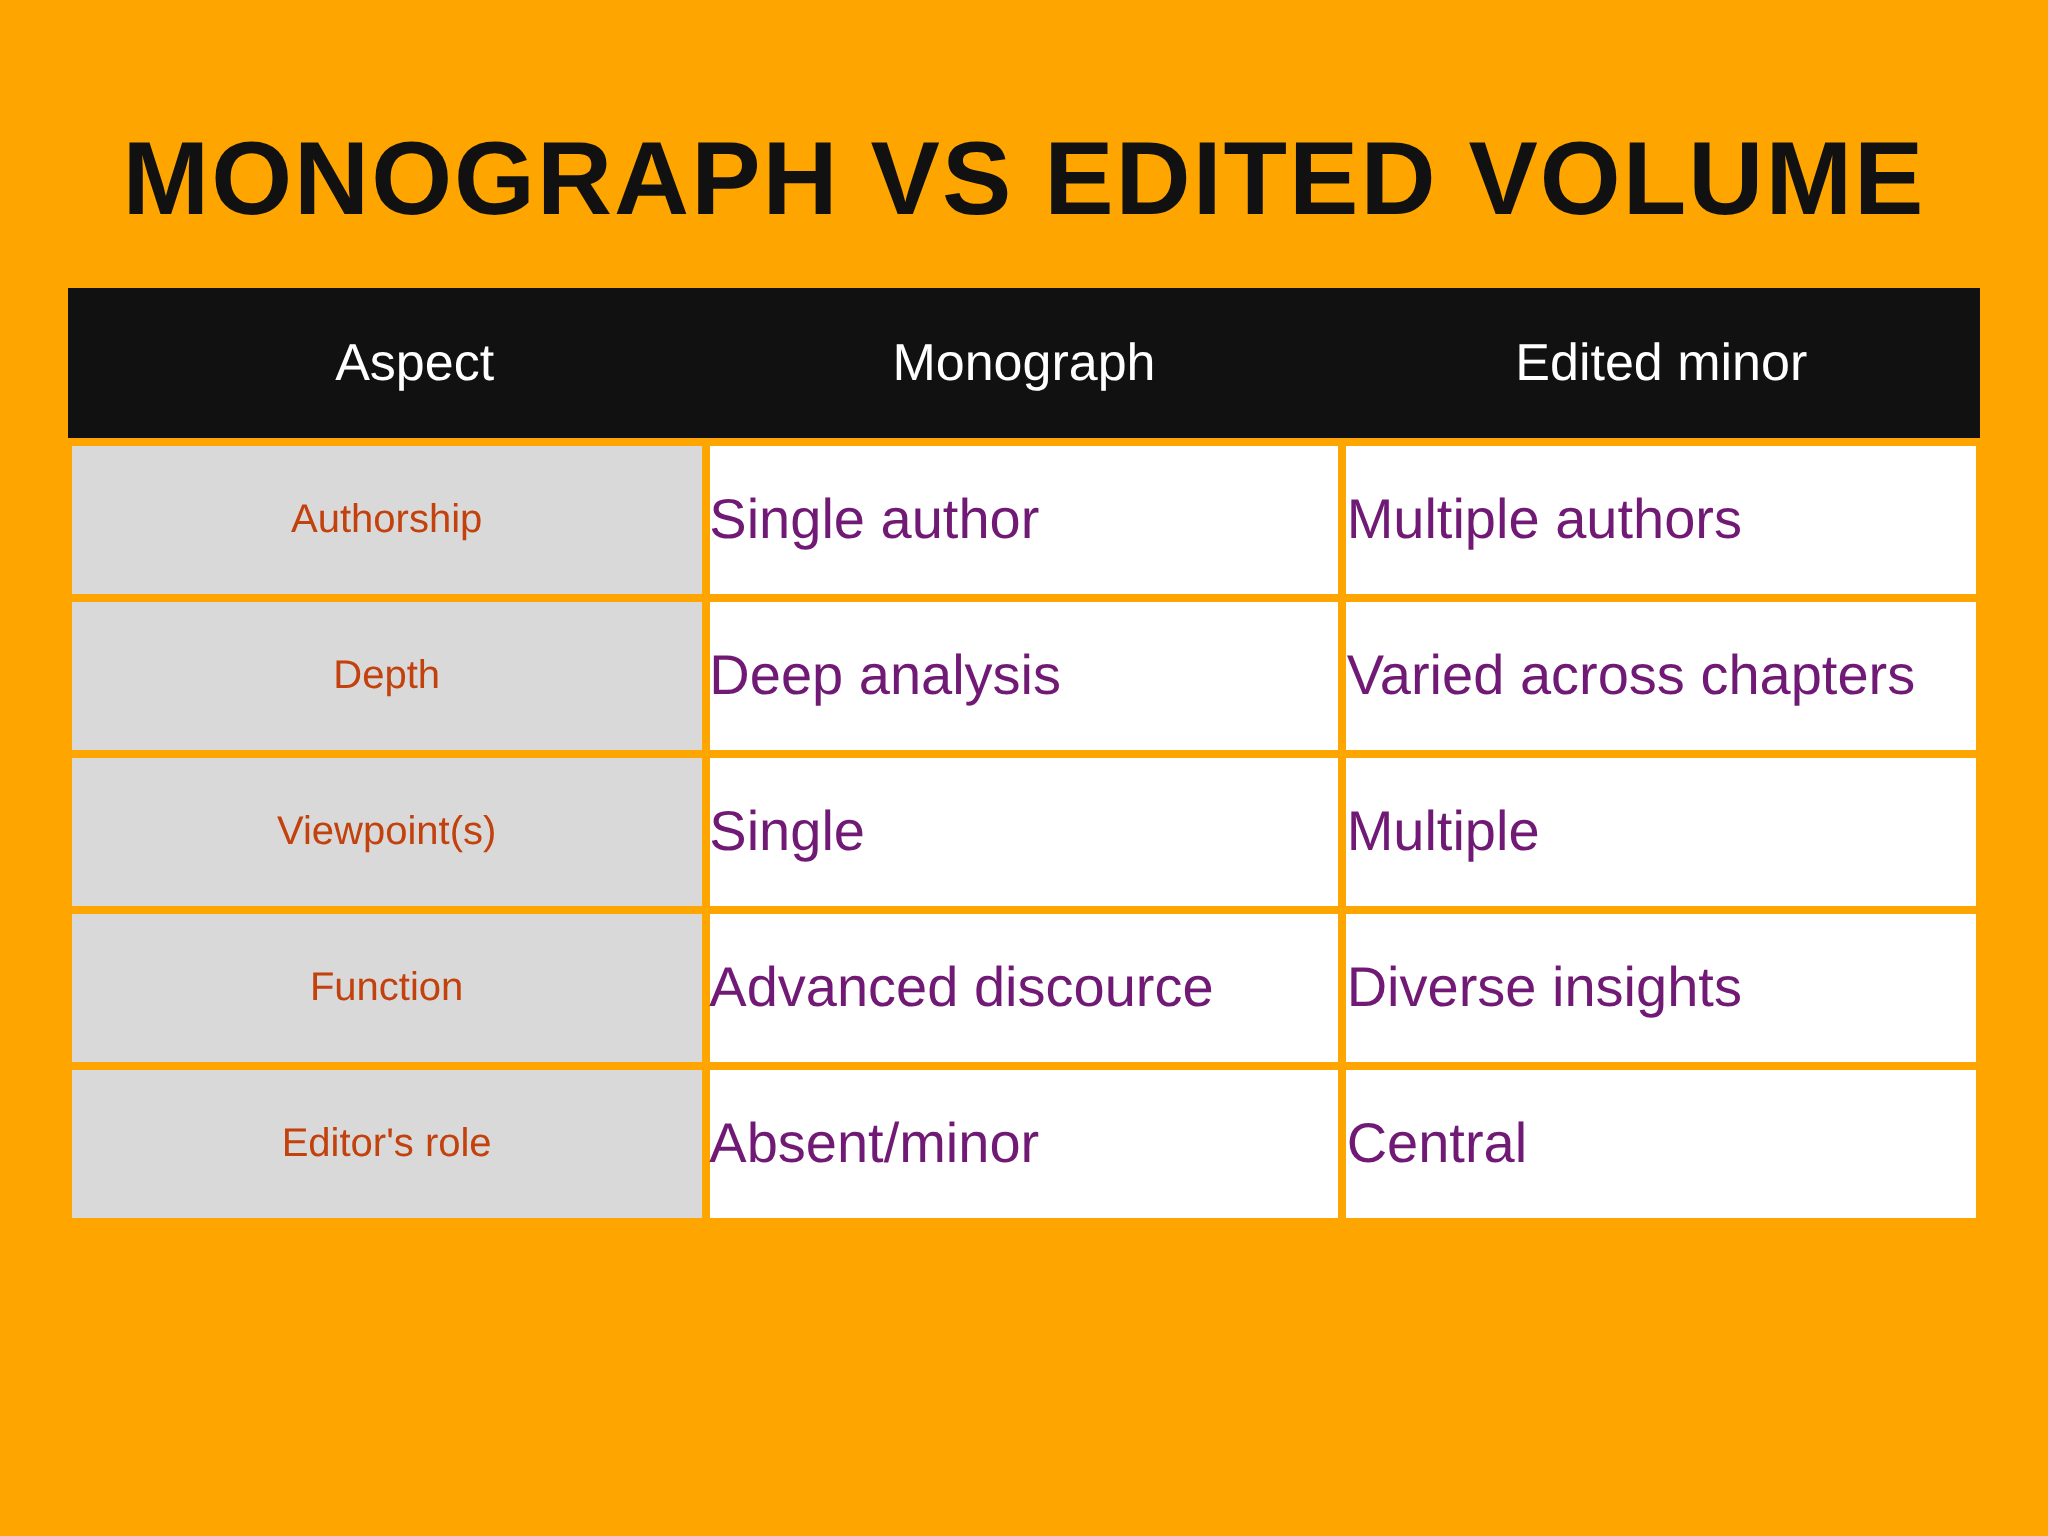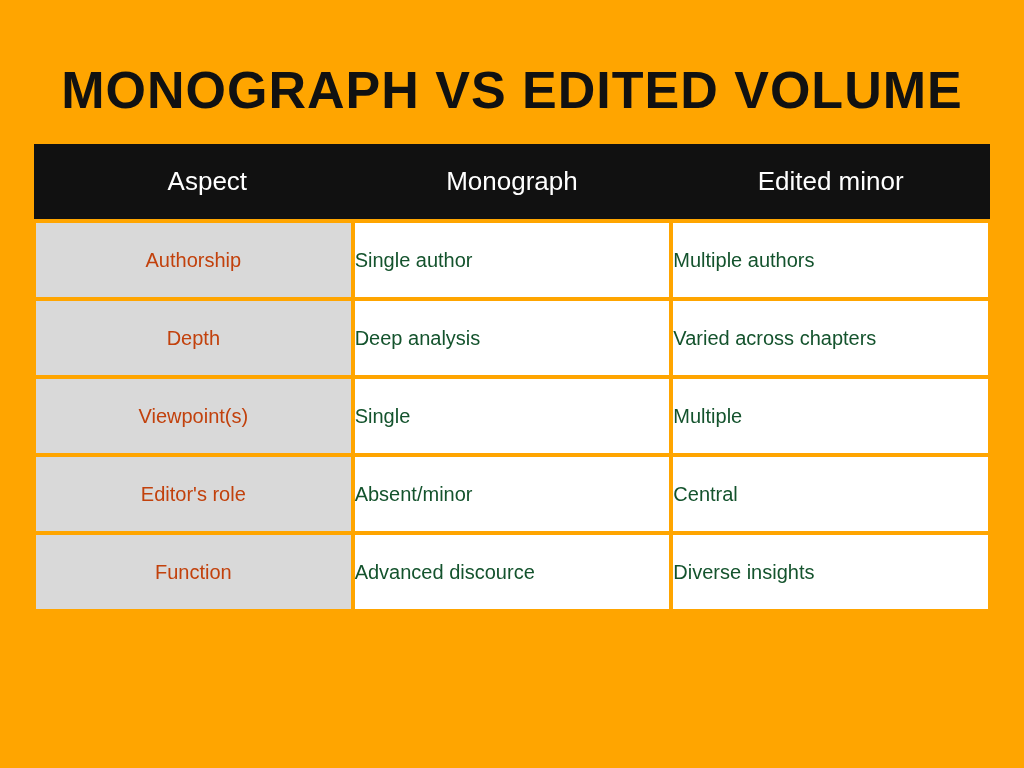--- a/index.html
+++ b/index.html
@@ -69,23 +69,23 @@
       font-weight: 500;
       color: #c2410c;
       padding: 18px 12px;
       height: 78px;
       vertical-align: middle;
     }
 
     .value-cell {
       background-color: #ffffff;
       text-align: left;
-      font-size: 20px;
+      font-size: 28px;
       font-weight: 400;
-      color: #14532d;
+      color: #701a75;
       padding: 18px 20px;
       height: 78px;
       vertical-align: middle;
     }
   </style>
 </head>
 <body>
 
 <h1 id="page-title">MONOGRAPH VS EDITED VOLUME</h1>
 
@@ -107,23 +107,23 @@
         <td class="aspect-cell">Depth</td>
         <td class="value-cell">Deep analysis</td>
         <td class="value-cell">Varied across chapters</td>
       </tr>
       <tr>
         <td class="aspect-cell">Viewpoint(s)</td>
         <td class="value-cell">Single</td>
         <td class="value-cell">Multiple</td>
       </tr>
       <tr>
+        <td class="aspect-cell">Function</td>
+        <td class="value-cell">Advanced discource</td>
+        <td class="value-cell">Diverse insights</td>
+      </tr>
+      <tr>
         <td class="aspect-cell">Editor's role</td>
         <td class="value-cell">Absent/minor</td>
         <td class="value-cell">Central</td>
-      </tr>
-      <tr>
-        <td class="aspect-cell">Function</td>
-        <td class="value-cell">Advanced discource</td>
-        <td class="value-cell">Diverse insights</td>
       </tr>
     </tbody>
 </table>
 
 </body></html>

